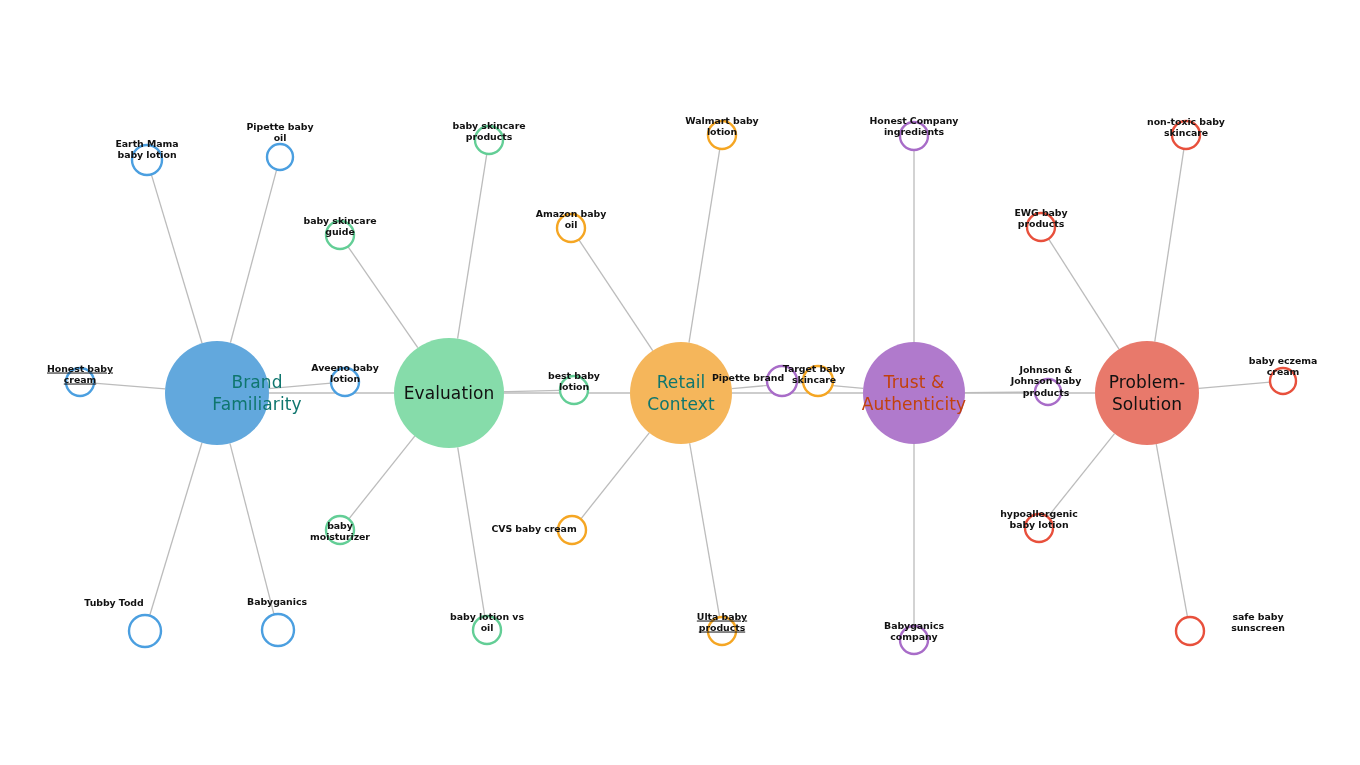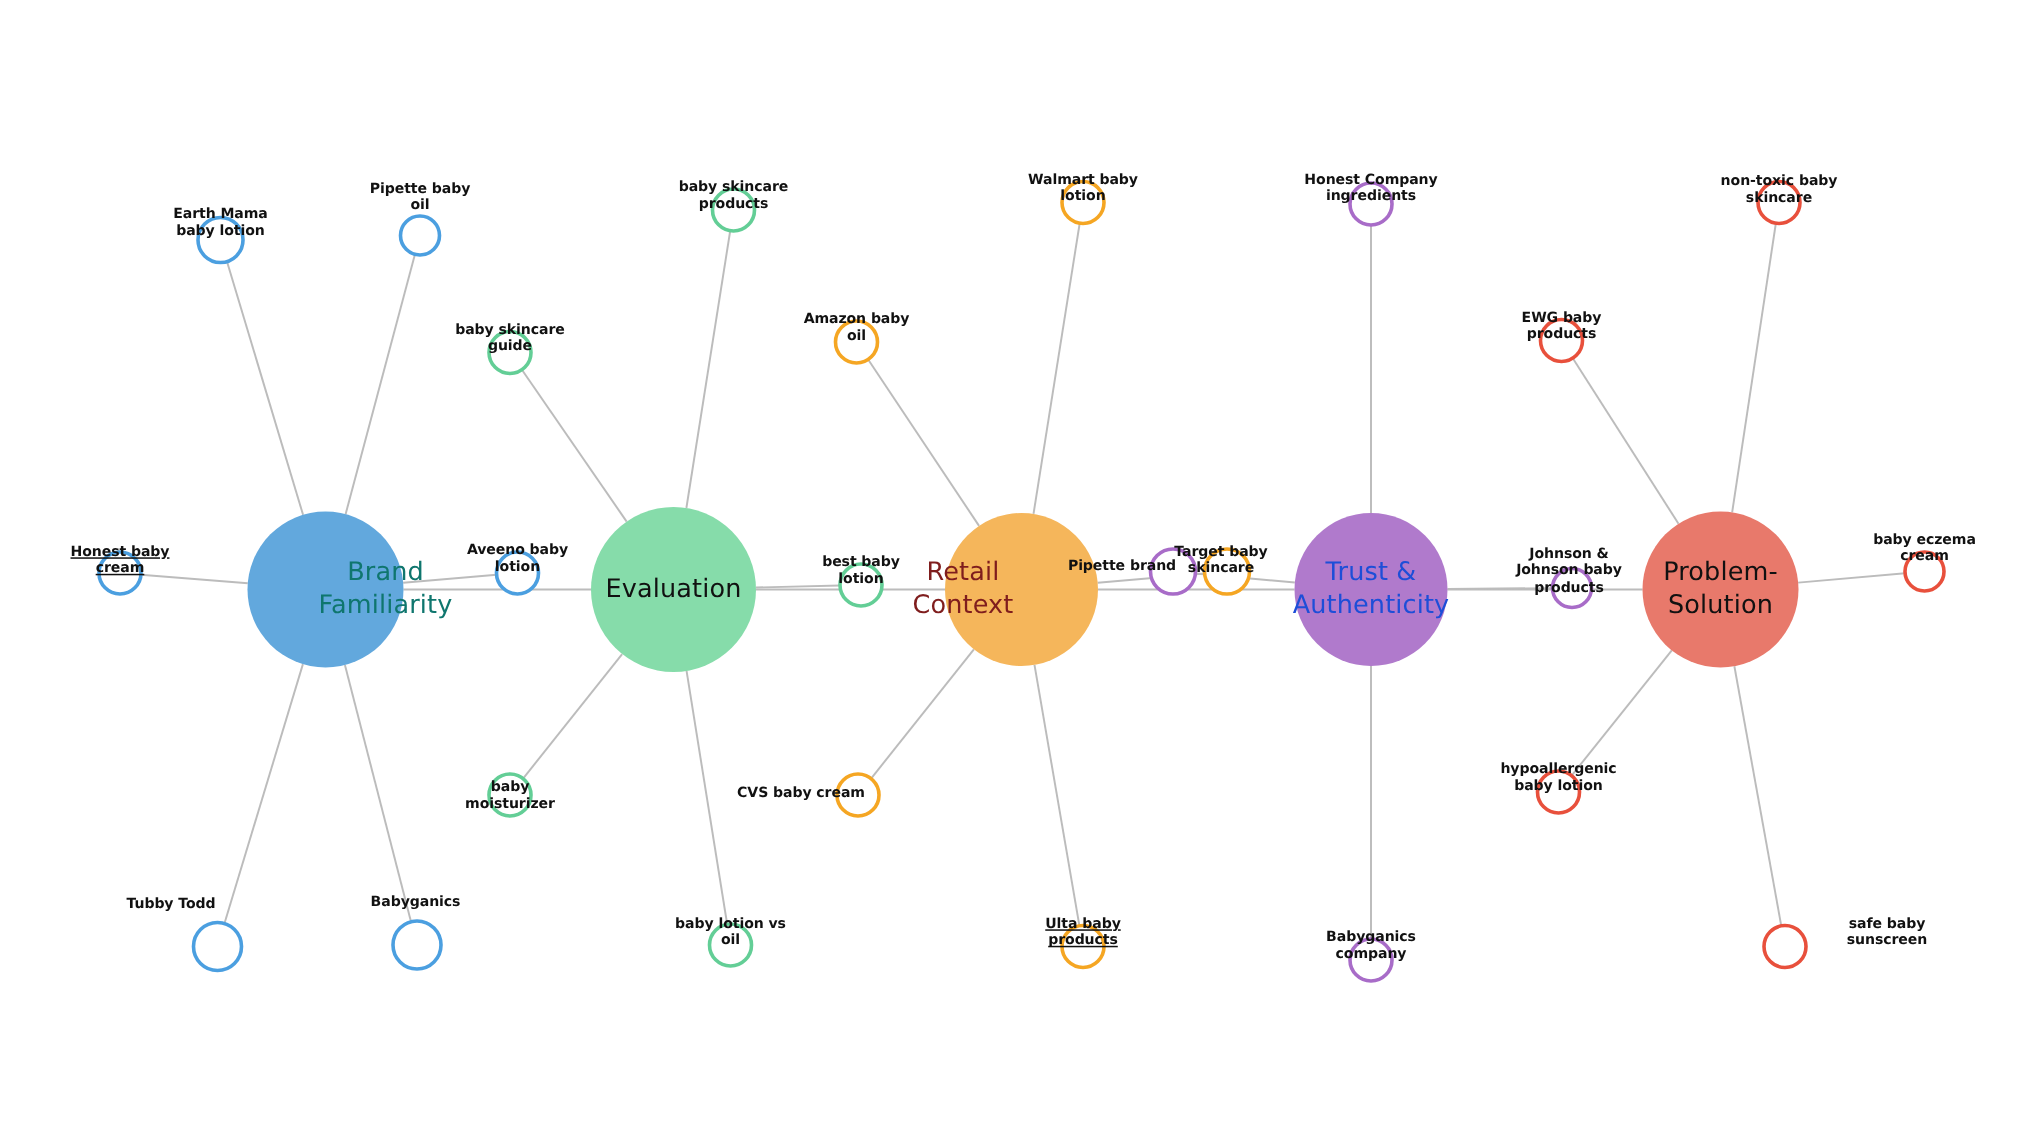--- a/index.html
+++ b/index.html
@@ -133,23 +133,23 @@
         <circle cx="1041" cy="227" r="14" class="leaf-circle" stroke="#E8503C" fill="#ffffff"></circle>
         <circle cx="1283" cy="381" r="13" class="leaf-circle" stroke="#E8503C" fill="#ffffff"></circle>
         <circle cx="1039" cy="528" r="14" class="leaf-circle" stroke="#E8503C" fill="#ffffff"></circle>
         <circle cx="1190" cy="631" r="14" class="leaf-circle" stroke="#E8503C" fill="#ffffff"></circle>
       </g>
   </svg>
   <div id="labels-layer">
       <div class="hub-label" style="left: 217px; top: 393px; color: #0f766e; margin-left: 40px;">Brand
 Familiarity</div>
       <div class="hub-label" style="left: 449px; top: 393px; color: rgb(17, 17, 17);">Evaluation</div>
-      <div class="hub-label" style="left: 642px; top: 393px; color: #7f1d1d;">Retail
+      <div class="hub-label" style="left: 681px; top: 393px; color: #0f766e;">Retail
 Context</div>
-      <div class="hub-label" style="left: 914px; top: 393px; color: #1d4ed8;">Trust &amp;
+      <div class="hub-label" style="left: 914px; top: 393px; color: #c2410c;">Trust &amp;
 Authenticity</div>
       <div class="hub-label" style="left: 1147px; top: 393px; color: rgb(17, 17, 17);">Problem-
 Solution</div>
       <div class="leaf-label" style="left: 147px; top: 149px; color: rgb(17, 17, 17);">Earth Mama
 baby lotion</div>
       <div class="leaf-label" style="left: 280px; top: 132px; color: rgb(17, 17, 17);">Pipette baby
 oil</div>
       <div class="leaf-label" style="left: 80px; top: 374px; color: rgb(17, 17, 17); text-decoration: underline;">Honest baby
 cream</div>
       <div class="leaf-label" style="left: 345px; top: 373px; color: rgb(17, 17, 17);">Aveeno baby

